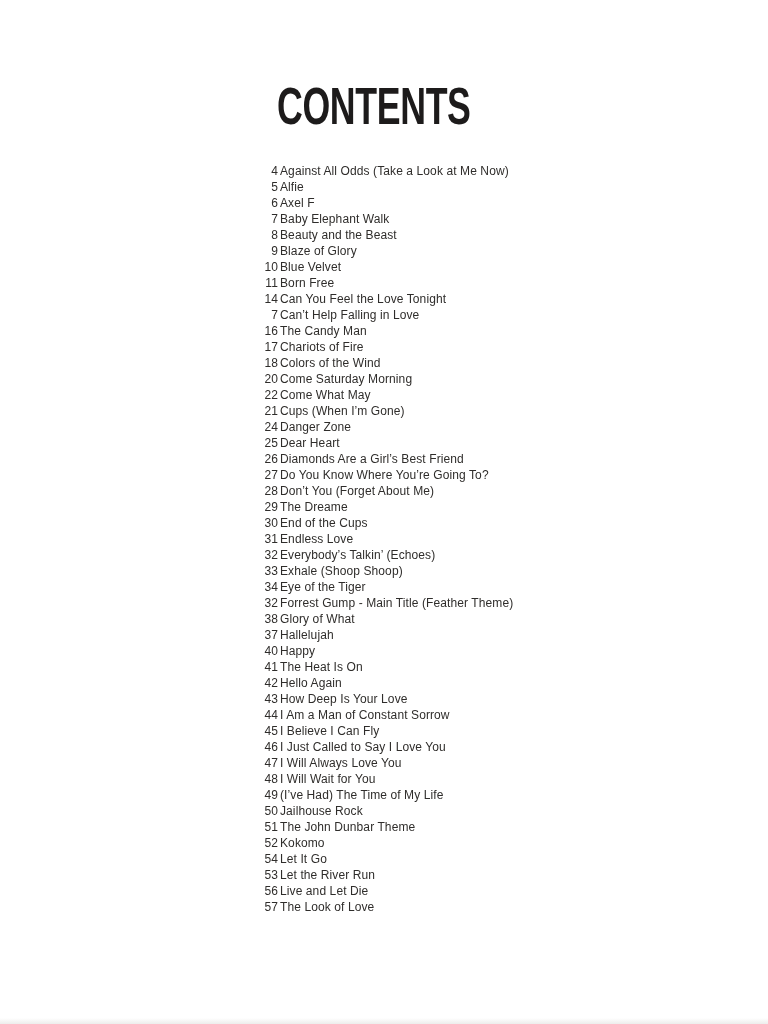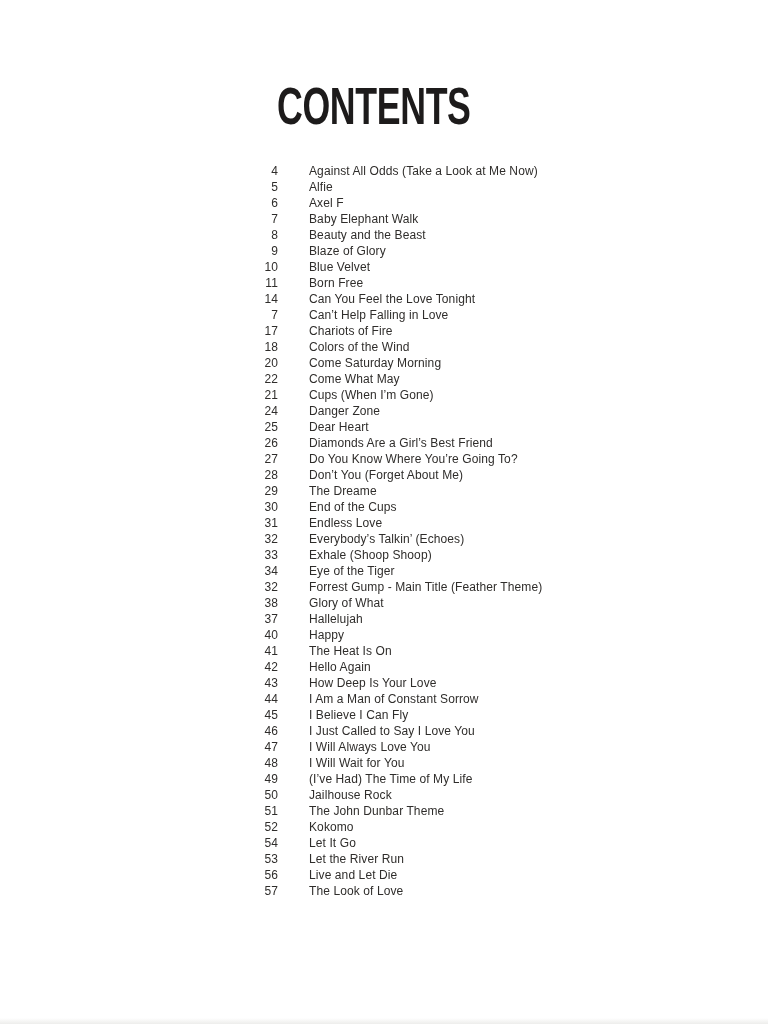--- a/index.html
+++ b/index.html
@@ -43,21 +43,21 @@
   .toc li {
     display: flex;
     align-items: baseline;
   }
   .toc .num {
     flex: 0 0 28px;
     width: 28px;
     text-align: right;
   }
   .toc .song {
-    margin-left: 31px;
+    margin-left: 2px;
     white-space: nowrap;
   }
   .page-edge {
     position: absolute;
     left: 0;
     right: 0;
     bottom: 0;
     height: 6px;
     background: linear-gradient(#ffffff, #ededeb);
   }
@@ -102,20 +102,24 @@
     </li>
     <li>
       <span class="num">14</span>
       <span class="song">Can You Feel the Love Tonight</span>
     </li>
     <li>
       <span class="num">7</span>
       <span class="song">Can’t Help Falling in Love</span>
     </li>
     <li>
+      <span class="num">16</span>
+      <span class="song">The Candy Man</span>
+    </li>
+    <li>
       <span class="num">17</span>
       <span class="song">Chariots of Fire</span>
     </li>
     <li>
       <span class="num">18</span>
       <span class="song">Colors of the Wind</span>
     </li>
     <li>
       <span class="num">20</span>
       <span class="song">Come Saturday Morning</span>

